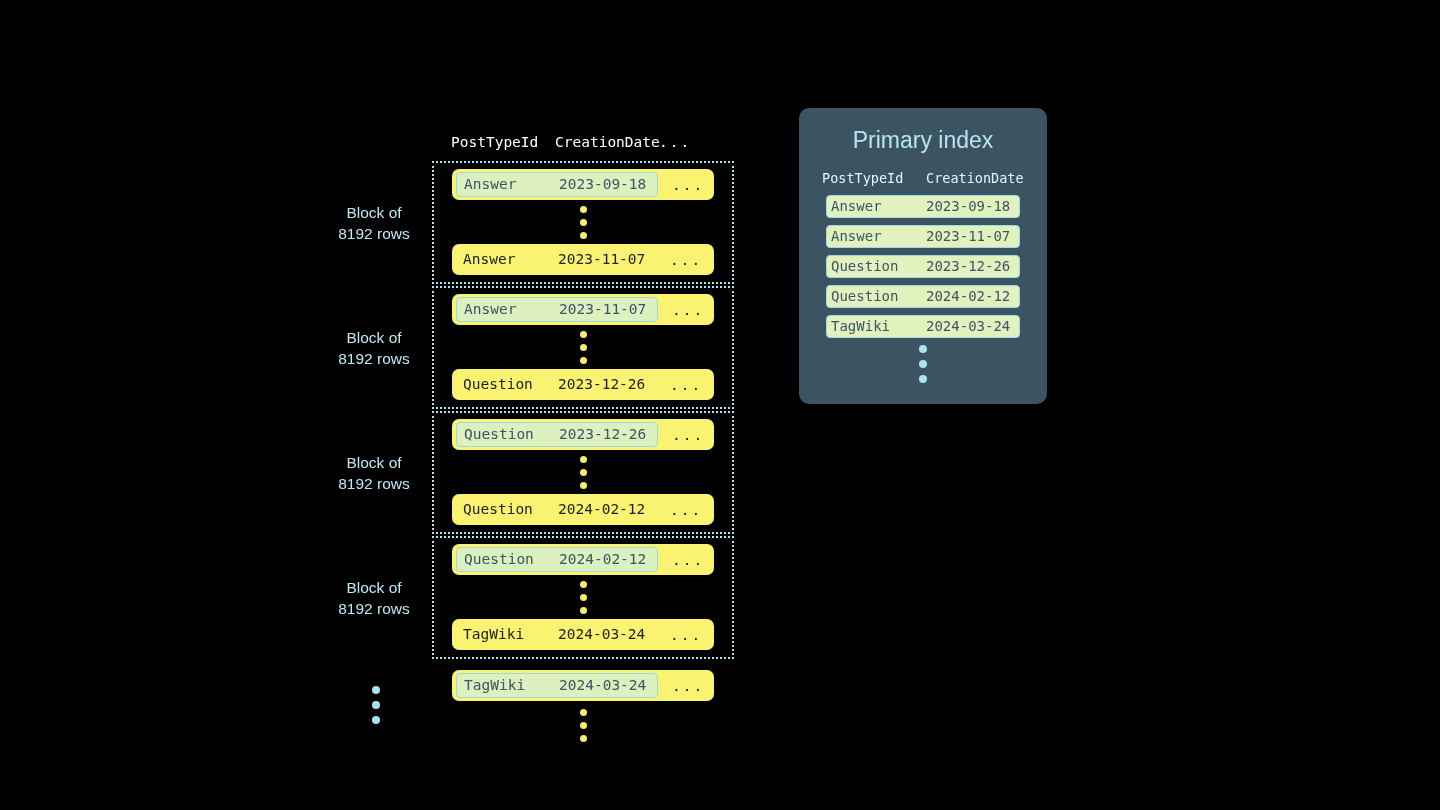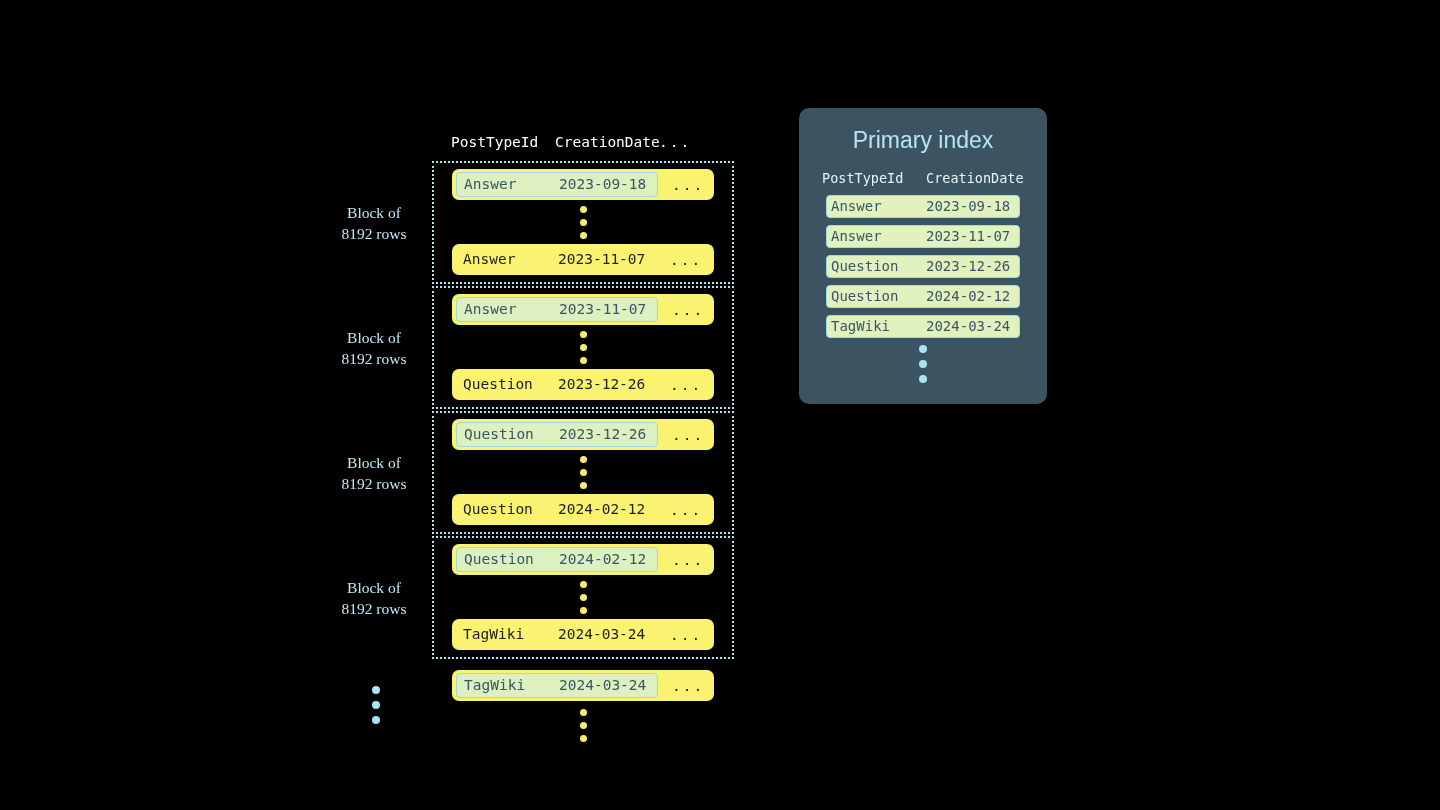--- a/index.html
+++ b/index.html
@@ -59,21 +59,20 @@
   .block-label {
     position: absolute;
     left: -108px;
     top: 50%;
     transform: translateY(-50%);
     width: 96px;
     text-align: center;
     color: #bfe9f5;
     font-size: 15.5px;
     line-height: 21px;
-    font-family: Liberation Serif, serif;
   }
 
   
   .row {
     position: relative;
     height: 31px;
     margin: 0 auto;
     width: 262px;
     background: #f9f371;
     border-radius: 7px;

